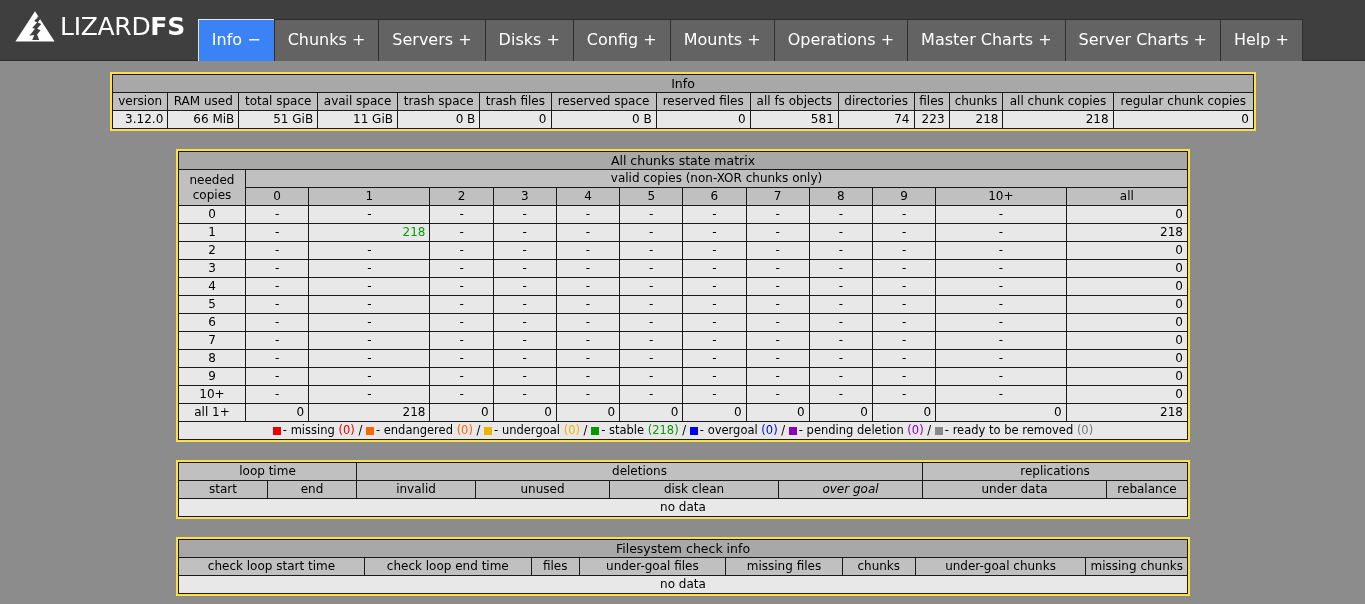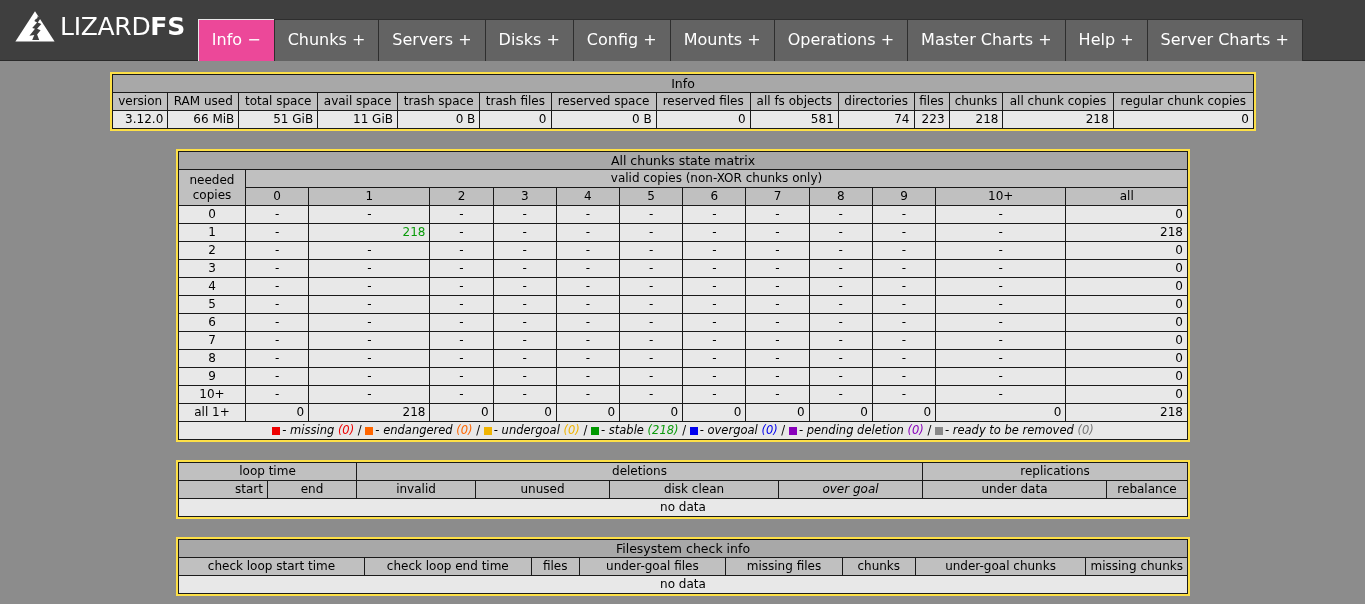--- a/index.html
+++ b/index.html
@@ -67,21 +67,21 @@
     border-right: 1px solid #2e2e2e;
     border-top: 1px solid #2e2e2e;
     margin-left: -1px;
     white-space: nowrap;
     cursor: pointer;
     user-select: none;
     position: relative;
     top: 1px;
   }
   .nav-tab.active {
-    background: #ec4899;
+    background: #3b82f6;
     border-left: 1px solid #e8e8e8;
     border-right: 1px solid #e8e8e8;
     border-top: 1px solid #e8e8e8;
     color: #ffffff;
   }
 
   
   .content {
     padding-top: 11px;
   }
@@ -140,21 +140,21 @@
     font-size: 11.5px;
   }
   .sw {
     display: inline-block;
     width: 8px;
     height: 8px;
     margin-right: 2px;
     position: relative;
     top: 1px;
   }
-  .legend-item { white-space: nowrap; font-style: italic; }
+  .legend-item { white-space: nowrap; }
   .sep { color: #000; }
   .num-green { color: #0a9b0a; }
   .num-red { color: #ee0000; }
   .num-orange-d { color: #ff6600; }
   .num-orange-l { color: #f0b400; }
   .num-blue { color: #0000ee; }
   .num-purple { color: #8800bb; }
   .num-gray { color: #777777; }
 </style>
 </head>
@@ -171,22 +171,22 @@
   </div>
   <div class="navbar">
     <div class="nav-tab active">Info −</div>
     <div class="nav-tab">Chunks +</div>
     <div class="nav-tab">Servers +</div>
     <div class="nav-tab">Disks +</div>
     <div class="nav-tab">Config +</div>
     <div class="nav-tab">Mounts +</div>
     <div class="nav-tab">Operations +</div>
     <div class="nav-tab">Master Charts +</div>
+    <div class="nav-tab">Server Charts +</div>
     <div class="nav-tab">Help +</div>
-    <div class="nav-tab">Server Charts +</div>
   </div>
 </div>
 
 <div class="content">
 
   <div class="panel" id="info-panel">
     <table class="grid">
       <tbody>
           <tr>
         <td class="title-cell" colspan="14">Info</td>
@@ -447,21 +447,21 @@
 
   <div class="panel" id="chunkops-panel">
     <table class="grid">
       <tbody>
       <tr>
         <td class="hdr" colspan="2">loop time</td>
         <td class="hdr" colspan="4">deletions</td>
         <td class="hdr" colspan="2">replications</td>
       </tr>
       <tr>
-        <td class="hdr" style="width:80px;text-align:right;">start</td>
+        <td class="hdr" style="width:80px;">start</td>
         <td class="hdr" style="width:80px;">end</td>
         <td class="hdr" style="width:110px;">invalid</td>
         <td class="hdr" style="width:125px;">unused</td>
         <td class="hdr" style="width:160px;">disk clean</td>
         <td class="hdr" style="width:135px;font-style:italic;">over goal</td>
         <td class="hdr" style="width:175px;">under data</td>
         <td class="hdr">rebalance</td>
       </tr>
       <tr>
         <td class="nodata" colspan="8">no data</td>

